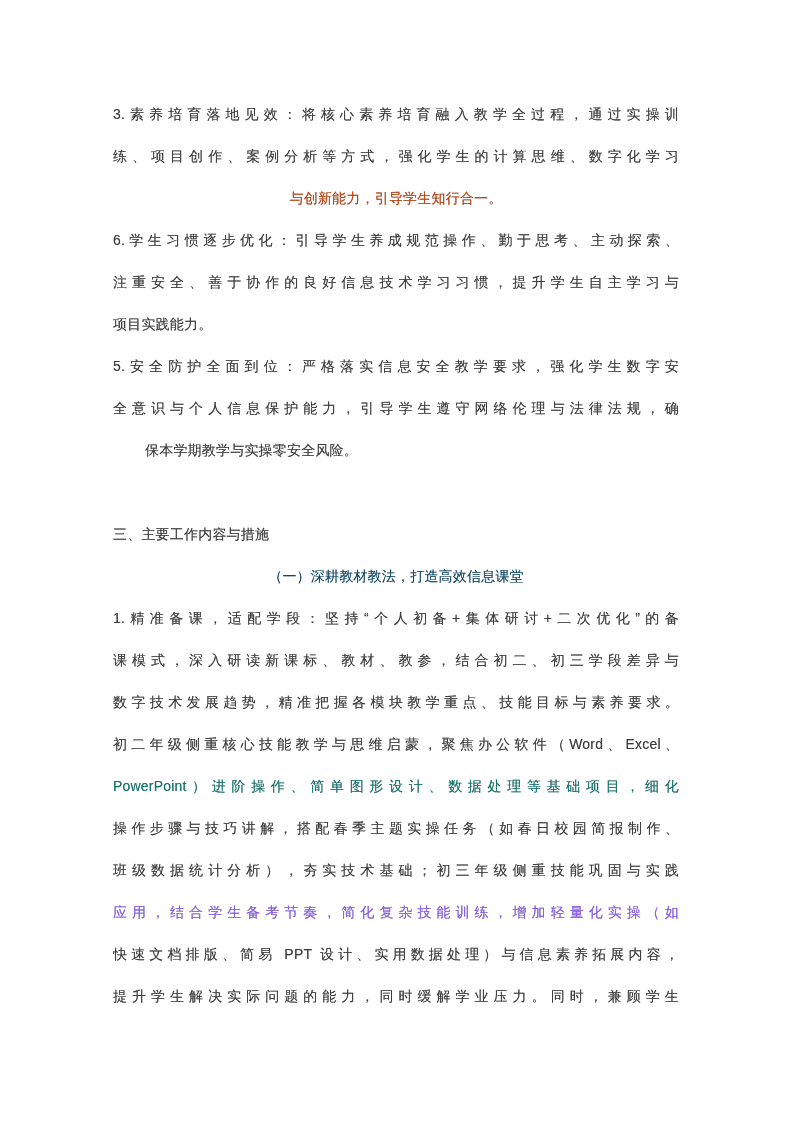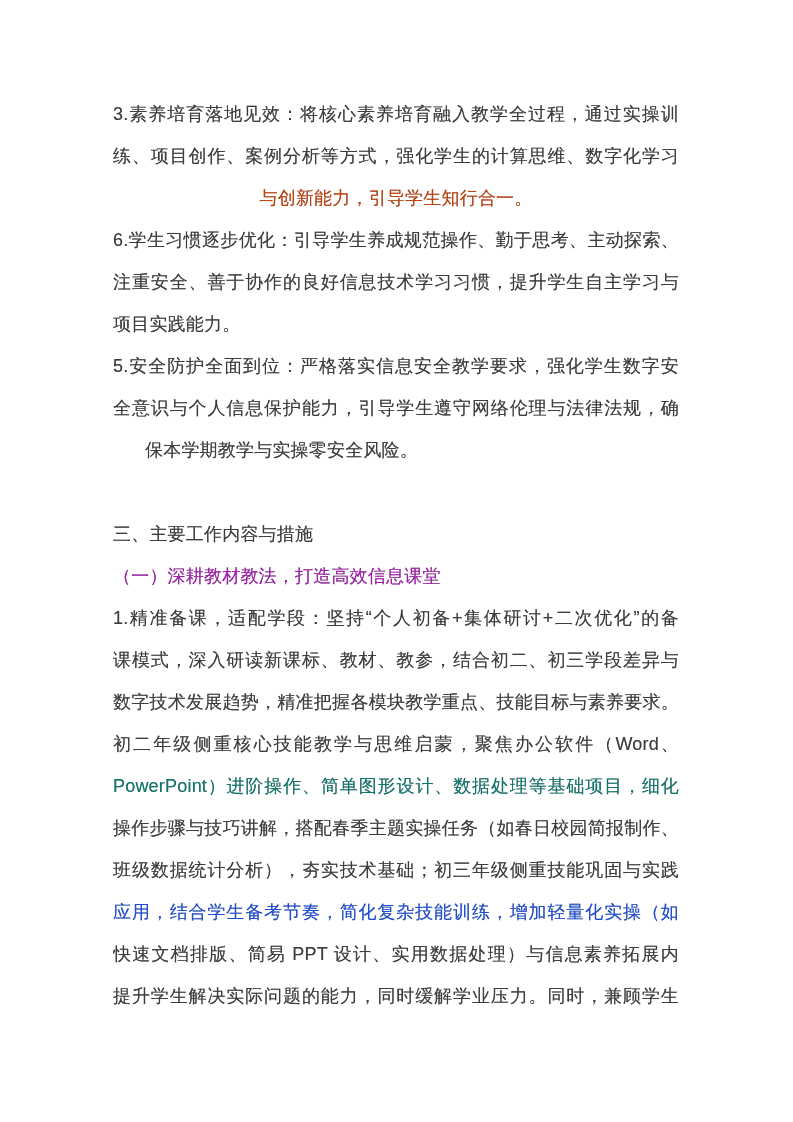--- a/index.html
+++ b/index.html
@@ -21,21 +21,21 @@
   }
   .text-block {
     position: absolute;
     left: 113px;
     top: 93px;
     width: 566px;
   }
   .line {
     height: 42px;
     line-height: 42px;
-    font-size: 18px;
+    font-size: 14px;
     color: #3d3d3d;
     overflow: hidden;
     text-align: left;
     letter-spacing: 0.2px;
     
     text-shadow: 0 0 0.5px rgba(60,60,60,0.55);
   }
   .line.justify {
     text-align: justify;
     text-align-last: justify;
@@ -53,25 +53,25 @@
       <div class="line body justify" style="color: rgb(61, 61, 61);">练、项目创作、案例分析等方式，强化学生的计算思维、数字化学习</div>
       <div class="line body" style="color: #c2410c; text-align: center;">与创新能力，引导学生知行合一。</div>
       <div class="line body justify" style="color: rgb(61, 61, 61);">6.学生习惯逐步优化：引导学生养成规范操作、勤于思考、主动探索、</div>
       <div class="line body justify" style="color: rgb(61, 61, 61);">注重安全、善于协作的良好信息技术学习习惯，提升学生自主学习与</div>
       <div class="line body" style="color: rgb(61, 61, 61);">项目实践能力。</div>
       <div class="line body justify" style="color: rgb(61, 61, 61);">5.安全防护全面到位：严格落实信息安全教学要求，强化学生数字安</div>
       <div class="line body justify" style="color: rgb(61, 61, 61);">全意识与个人信息保护能力，引导学生遵守网络伦理与法律法规，确</div>
       <div class="line body" style="color: rgb(61, 61, 61); margin-left: 32px;">保本学期教学与实操零安全风险。</div>
       <div class="line spacer" style="color: rgb(61, 61, 61);"></div>
       <div class="line heading" style="color: rgb(61, 61, 61);">三、主要工作内容与措施</div>
-      <div class="line heading" style="color: #a21caf;">（一）深耕教材教法，打造高效信息课堂</div>
+      <div class="line heading" style="color: #0c4a6e; text-align: center;">（一）深耕教材教法，打造高效信息课堂</div>
       <div class="line body justify" style="color: rgb(61, 61, 61);">1.精准备课，适配学段：坚持“个人初备+集体研讨+二次优化”的备</div>
       <div class="line body justify" style="color: rgb(61, 61, 61);">课模式，深入研读新课标、教材、教参，结合初二、初三学段差异与</div>
       <div class="line body justify" style="color: rgb(61, 61, 61);">数字技术发展趋势，精准把握各模块教学重点、技能目标与素养要求。</div>
       <div class="line body justify" style="color: rgb(61, 61, 61);">初二年级侧重核心技能教学与思维启蒙，聚焦办公软件（Word、Excel、</div>
       <div class="line body justify" style="color: #0f766e;">PowerPoint）进阶操作、简单图形设计、数据处理等基础项目，细化</div>
       <div class="line body justify" style="color: rgb(61, 61, 61);">操作步骤与技巧讲解，搭配春季主题实操任务（如春日校园简报制作、</div>
       <div class="line body justify" style="color: rgb(61, 61, 61);">班级数据统计分析），夯实技术基础；初三年级侧重技能巩固与实践</div>
-      <div class="line body justify" style="color: #1d4ed8;">应用，结合学生备考节奏，简化复杂技能训练，增加轻量化实操（如</div>
+      <div class="line body justify" style="color: #8b5cf6;">应用，结合学生备考节奏，简化复杂技能训练，增加轻量化实操（如</div>
       <div class="line body justify" style="color: rgb(61, 61, 61);">快速文档排版、简易 PPT 设计、实用数据处理）与信息素养拓展内容，</div>
       <div class="line body justify" style="color: rgb(61, 61, 61);">提升学生解决实际问题的能力，同时缓解学业压力。同时，兼顾学生</div>
     </div>
 </div>
 
 </body></html>

